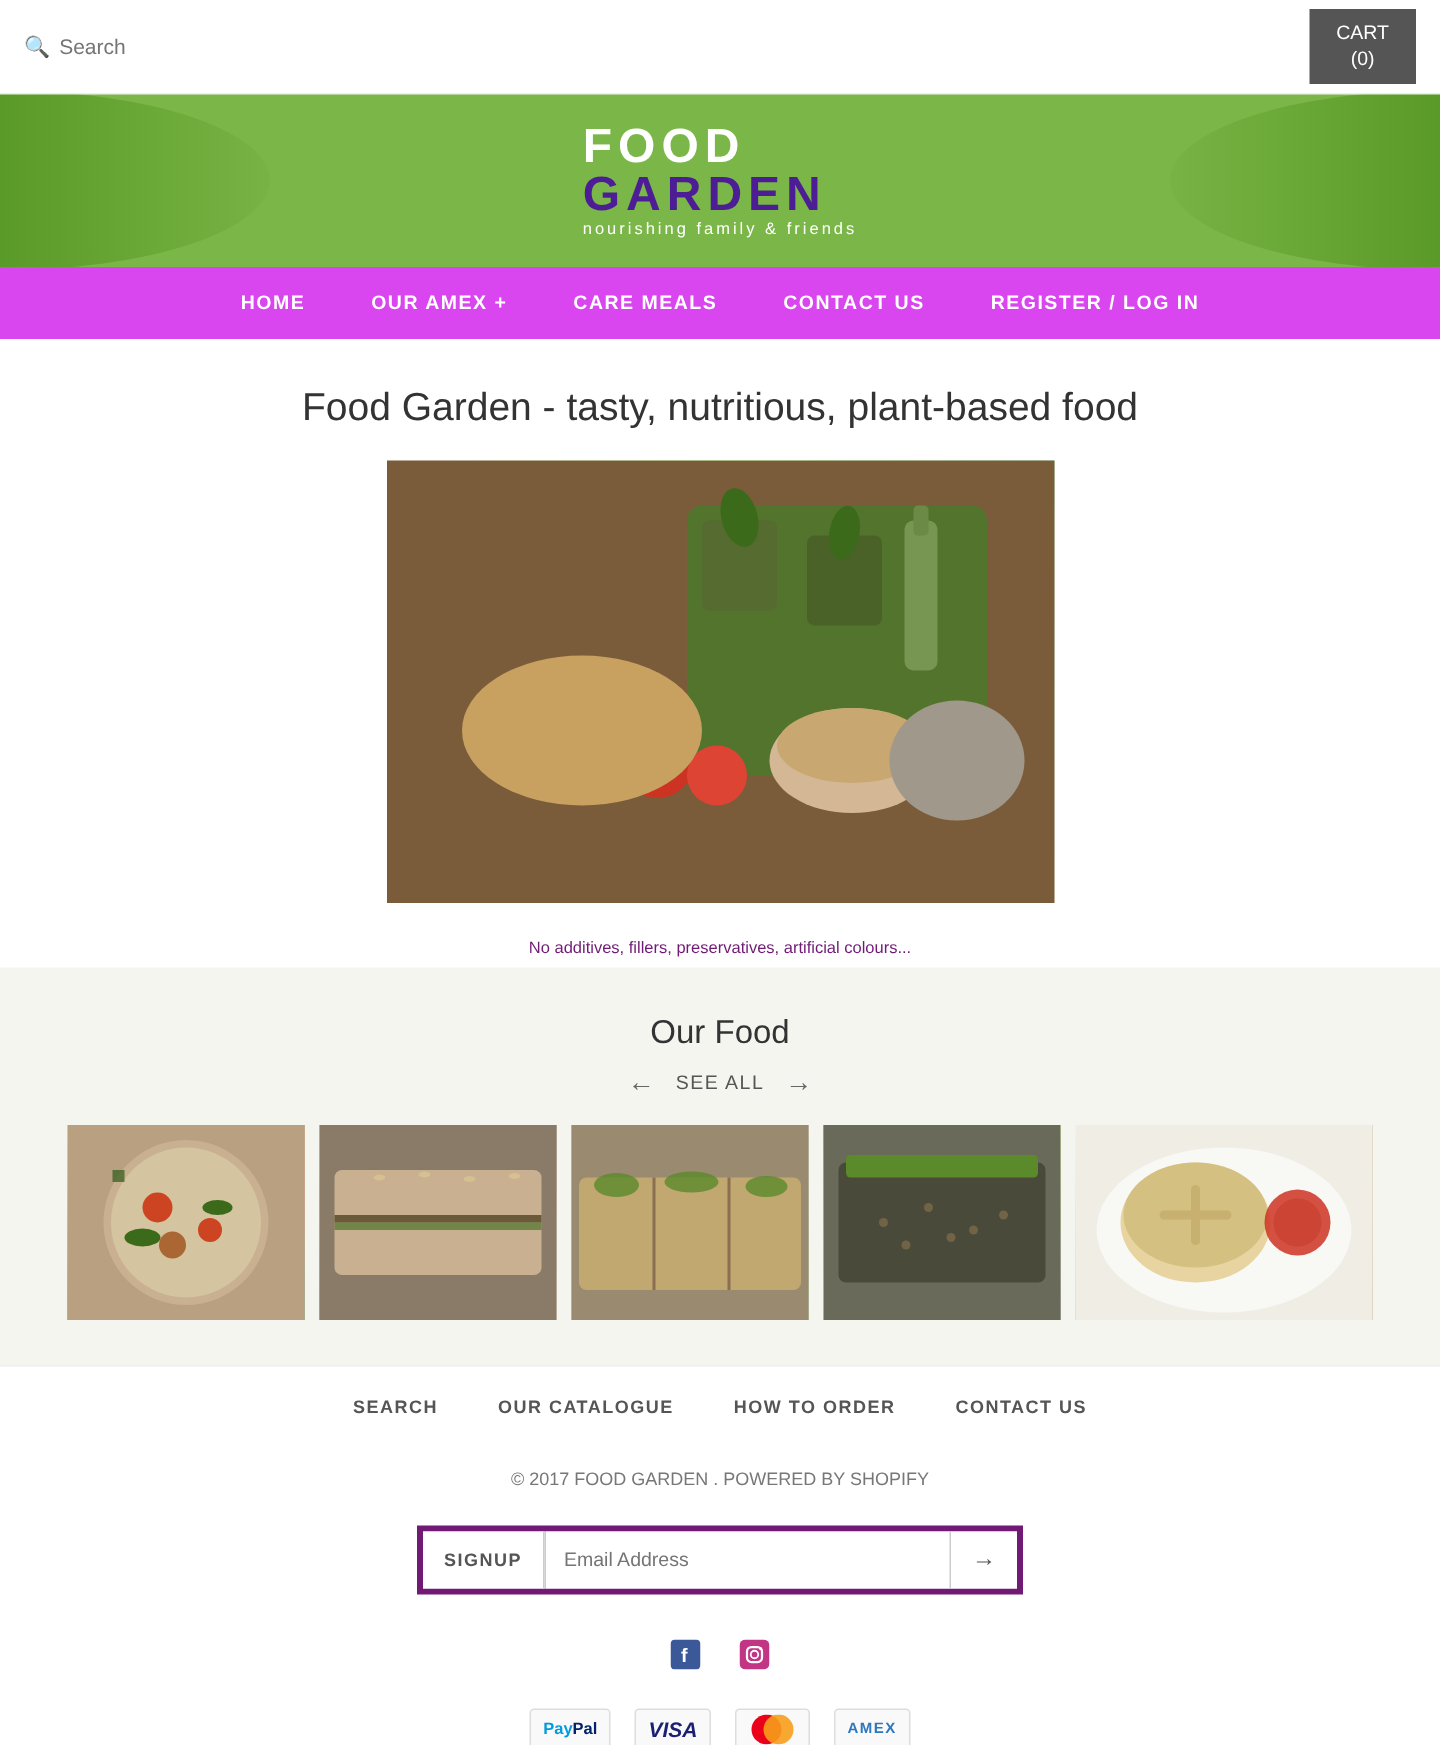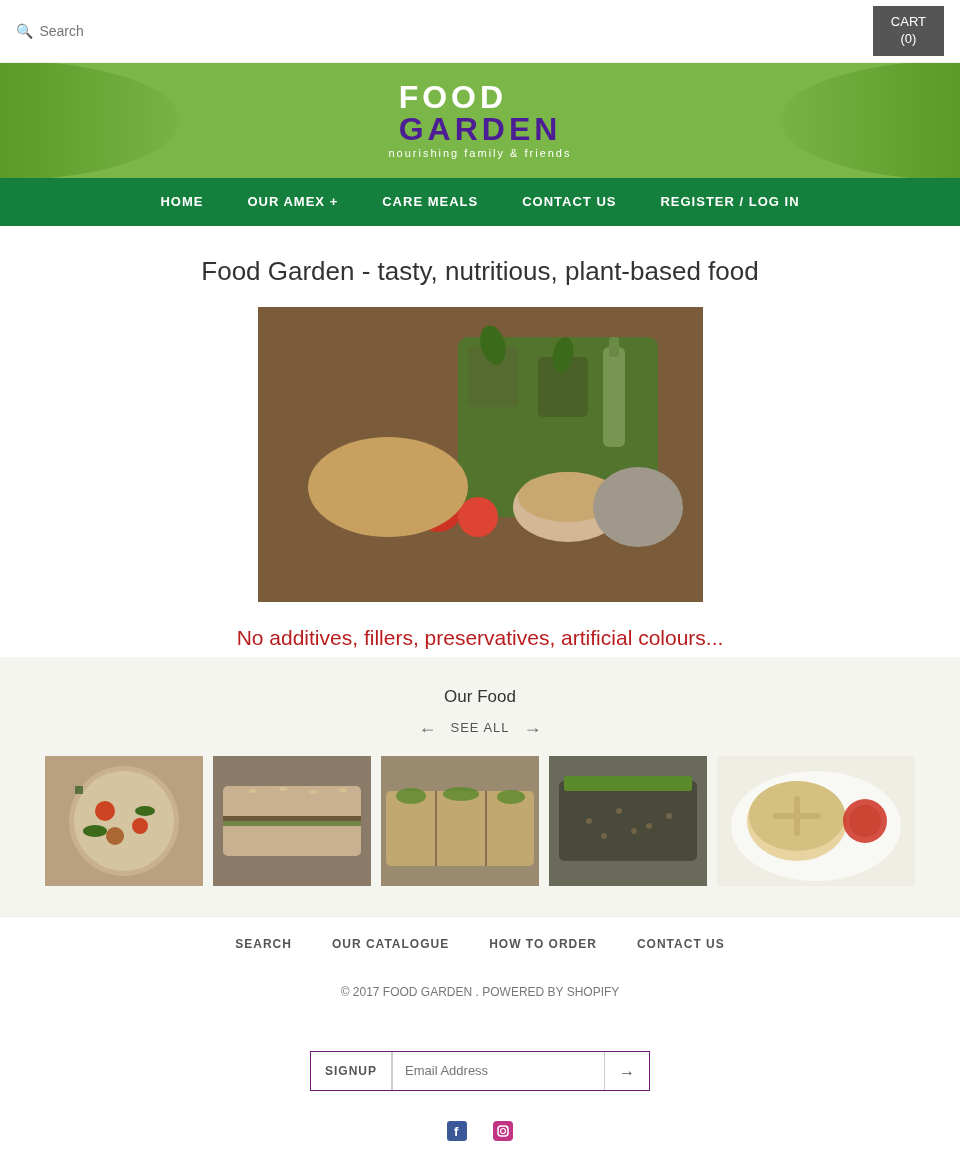--- a/index.html
+++ b/index.html
@@ -59,41 +59,40 @@
       position: absolute;
       right: 0; top: 0; bottom: 0;
       width: 200px;
       background: linear-gradient(270deg, #5a9a28 0%, #7ab648 100%);
       clip-path: ellipse(180px 60px at 100% 50%);
     }
     .logo-area {
       z-index: 2;
       display: flex;
       flex-direction: column;
-      align-items: center;
       color: #fff;
     }
     .logo-title {
       font-size: 32px;
       font-weight: bold;
       letter-spacing: 4px;
       line-height: 1;
     }
     .logo-title span.food { color: #fff; }
     .logo-title span.garden { color: #4c1d95; }
     .logo-subtitle {
       font-size: 11px;
       letter-spacing: 2px;
       color: #fff;
       margin-top: 2px;
     }
 
     
     .nav-bar {
-      background: #15803d;
+      background: #d946ef;
       display: flex;
       justify-content: center;
       align-items: flex-start;
       height: 48px;
     }
     .nav-bar a {
       color: #fff;
       text-decoration: none;
       font-size: 13px;
       font-weight: bold;
@@ -125,33 +124,33 @@
       justify-content: center;
       overflow: hidden;
       position: relative;
     }
     
     .hero-image svg {
       width: 100%;
       height: 100%;
     }
     .tagline {
-      font-size: 21px;
-      color: #b91c1c;
+      font-size: 11px;
+      color: #701a75;
       margin-bottom: 0;
     }
 
     
     .our-food-section {
       background: #f5f5f0;
       padding: 30px 20px;
       text-align: center;
     }
     .our-food-section h2 {
-      font-size: 17px;
+      font-size: 22px;
       font-weight: normal;
       color: #333;
       margin-bottom: 10px;
     }
     .see-all-row {
       display: flex;
       align-items: center;
       justify-content: center;
       gap: 14px;
       margin-bottom: 18px;
@@ -225,23 +224,22 @@
 
     
     .signup-area {
       display: flex;
       justify-content: center;
       align-items: center;
       padding: 10px 20px 16px;
     }
     .signup-box {
       display: flex;
-      border: 1px solid #701a75;
-      width: 340px;
-      margin-top: 28px;
+      border: 4px solid #701a75;
+      width: 404px;
     }
     .signup-label {
       background: #fff;
       padding: 10px 14px;
       font-size: 12px;
       font-weight: bold;
       color: #555;
       letter-spacing: 1px;
       border-right: 1px solid #ccc;
       display: flex;

